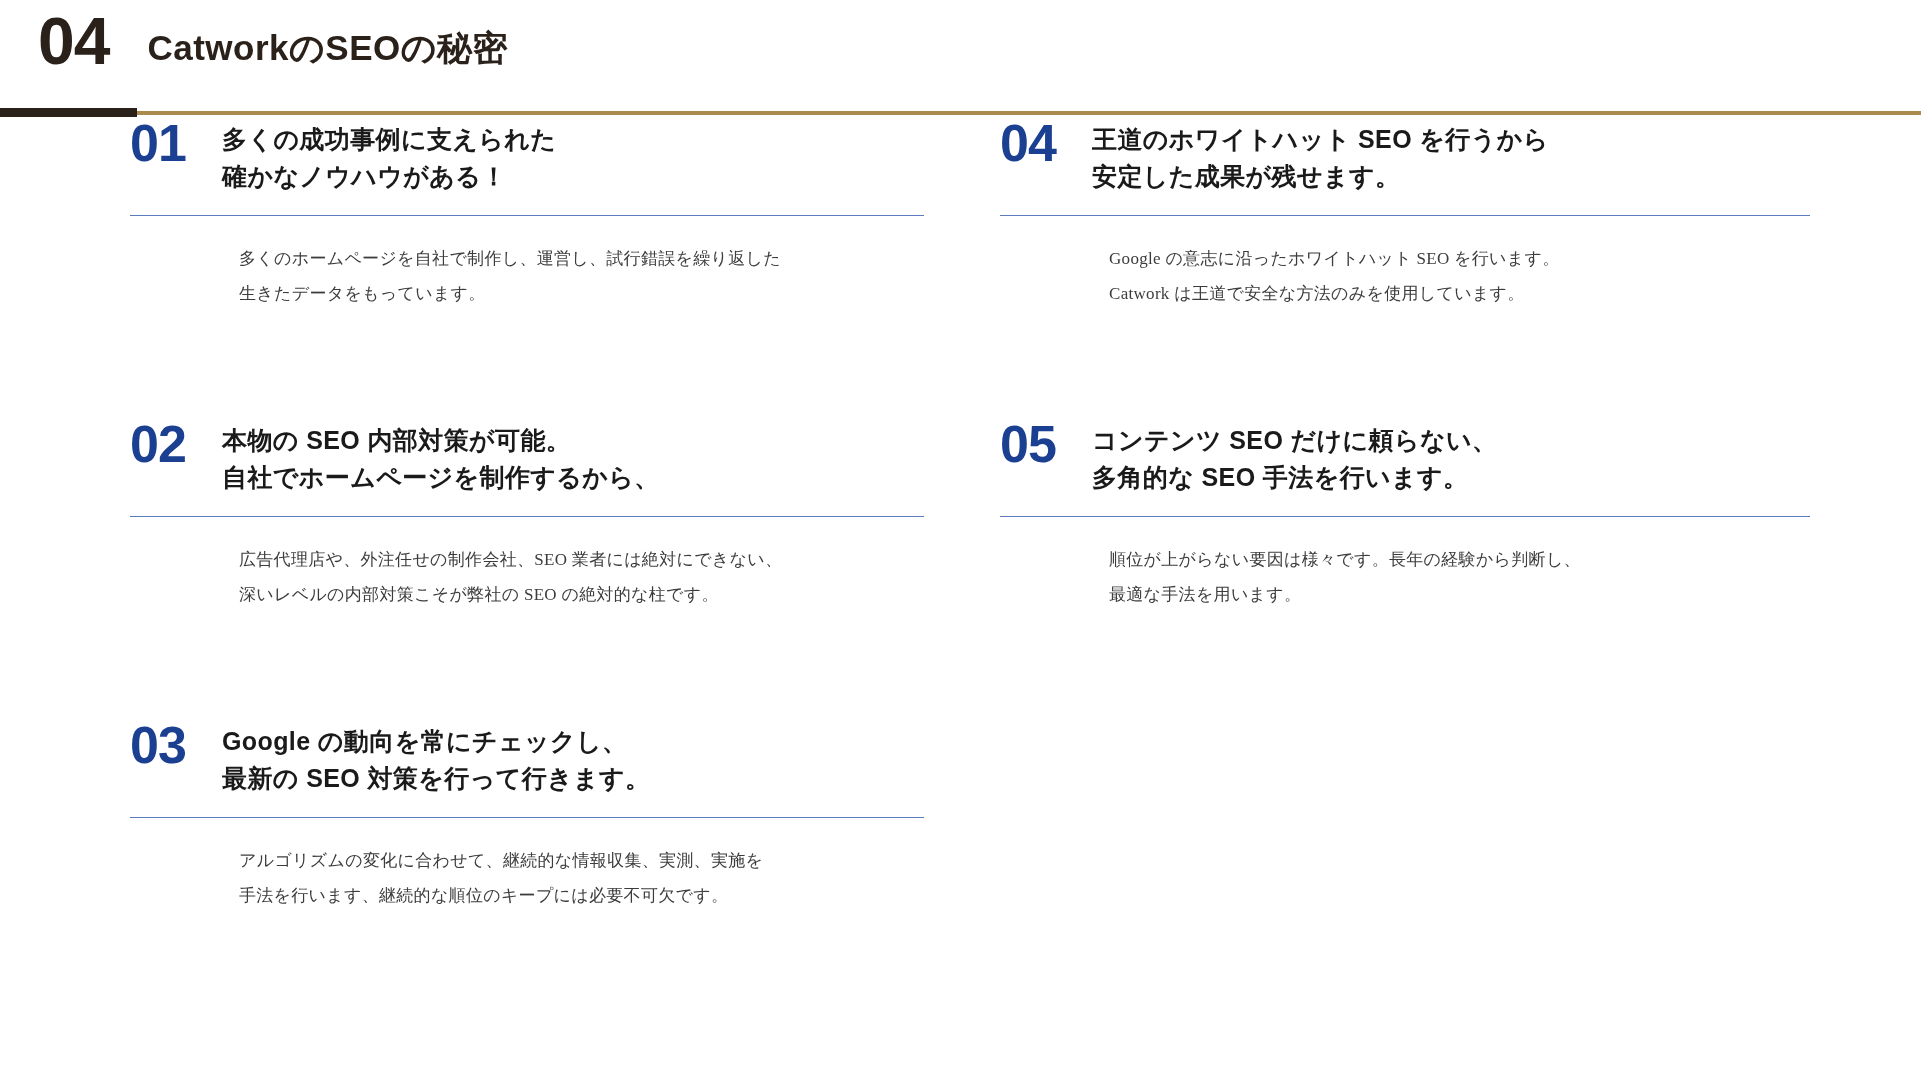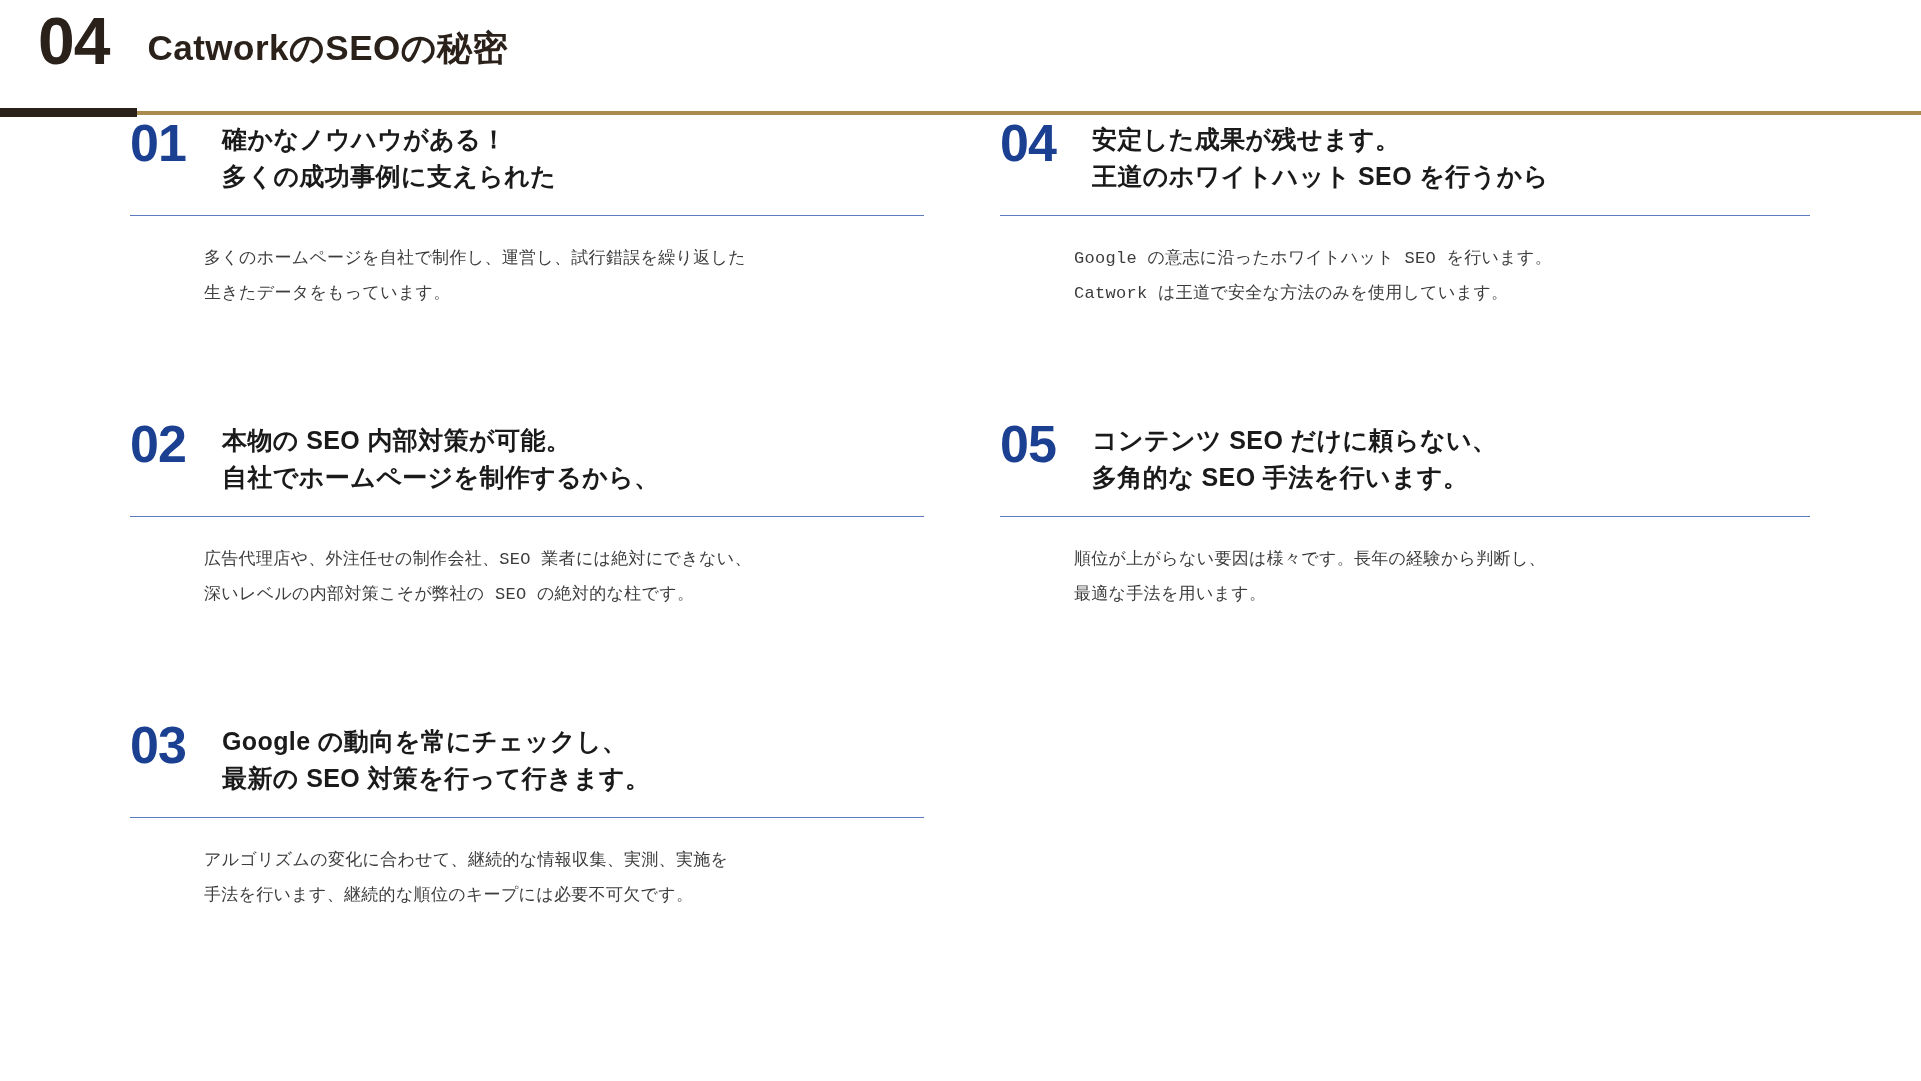--- a/index.html
+++ b/index.html
@@ -130,26 +130,26 @@
 
   .card-rule {
     margin-top: 20px;
     width: 794px;
     height: 1px;
     background: #5c7cc0;
   }
 
   .card-body {
     margin-top: 26px;
-    margin-left: 74px;
+    margin-left: 109px;
     font-size: 17px;
     color: #3c3c3c;
     line-height: 2.05;
     letter-spacing: 0.3px;
-    font-family: Liberation Mono, monospace;
+    font-family: Liberation Serif, serif;
   }
   .card-body .line { display: block; white-space: nowrap; }
 
   
   .column.right .card-rule { width: 810px; }
 </style>
 </head>
 <body>
 
 <div class="slide">
@@ -166,22 +166,22 @@
   </div>
 
   <div class="grid">
 
     <div class="column left">
 
       <div class="card">
         <div class="card-head">
           <div class="card-number">01</div>
           <div class="card-title">
+            <span class="line">多くの成功事例に支えられた</span>
             <span class="line">確かなノウハウがある！</span>
-            <span class="line">多くの成功事例に支えられた</span>
           </div>
         </div>
         <div class="card-rule"></div>
         <div class="card-body">
           <span class="line">多くのホームページを自社で制作し、運営し、試行錯誤を繰り返した</span>
           <span class="line">生きたデータをもっています。</span>
         </div>
       </div>
 
       <div class="card">
@@ -215,22 +215,22 @@
       </div>
 
     </div>
 
     <div class="column right">
 
       <div class="card">
         <div class="card-head">
           <div class="card-number">04</div>
           <div class="card-title">
+            <span class="line">王道のホワイトハット SEO を行うから</span>
             <span class="line">安定した成果が残せます。</span>
-            <span class="line">王道のホワイトハット SEO を行うから</span>
           </div>
         </div>
         <div class="card-rule"></div>
         <div class="card-body">
           <span class="line">Google の意志に沿ったホワイトハット SEO を行います。</span>
           <span class="line">Catwork は王道で安全な方法のみを使用しています。</span>
         </div>
       </div>
 
       <div class="card">

